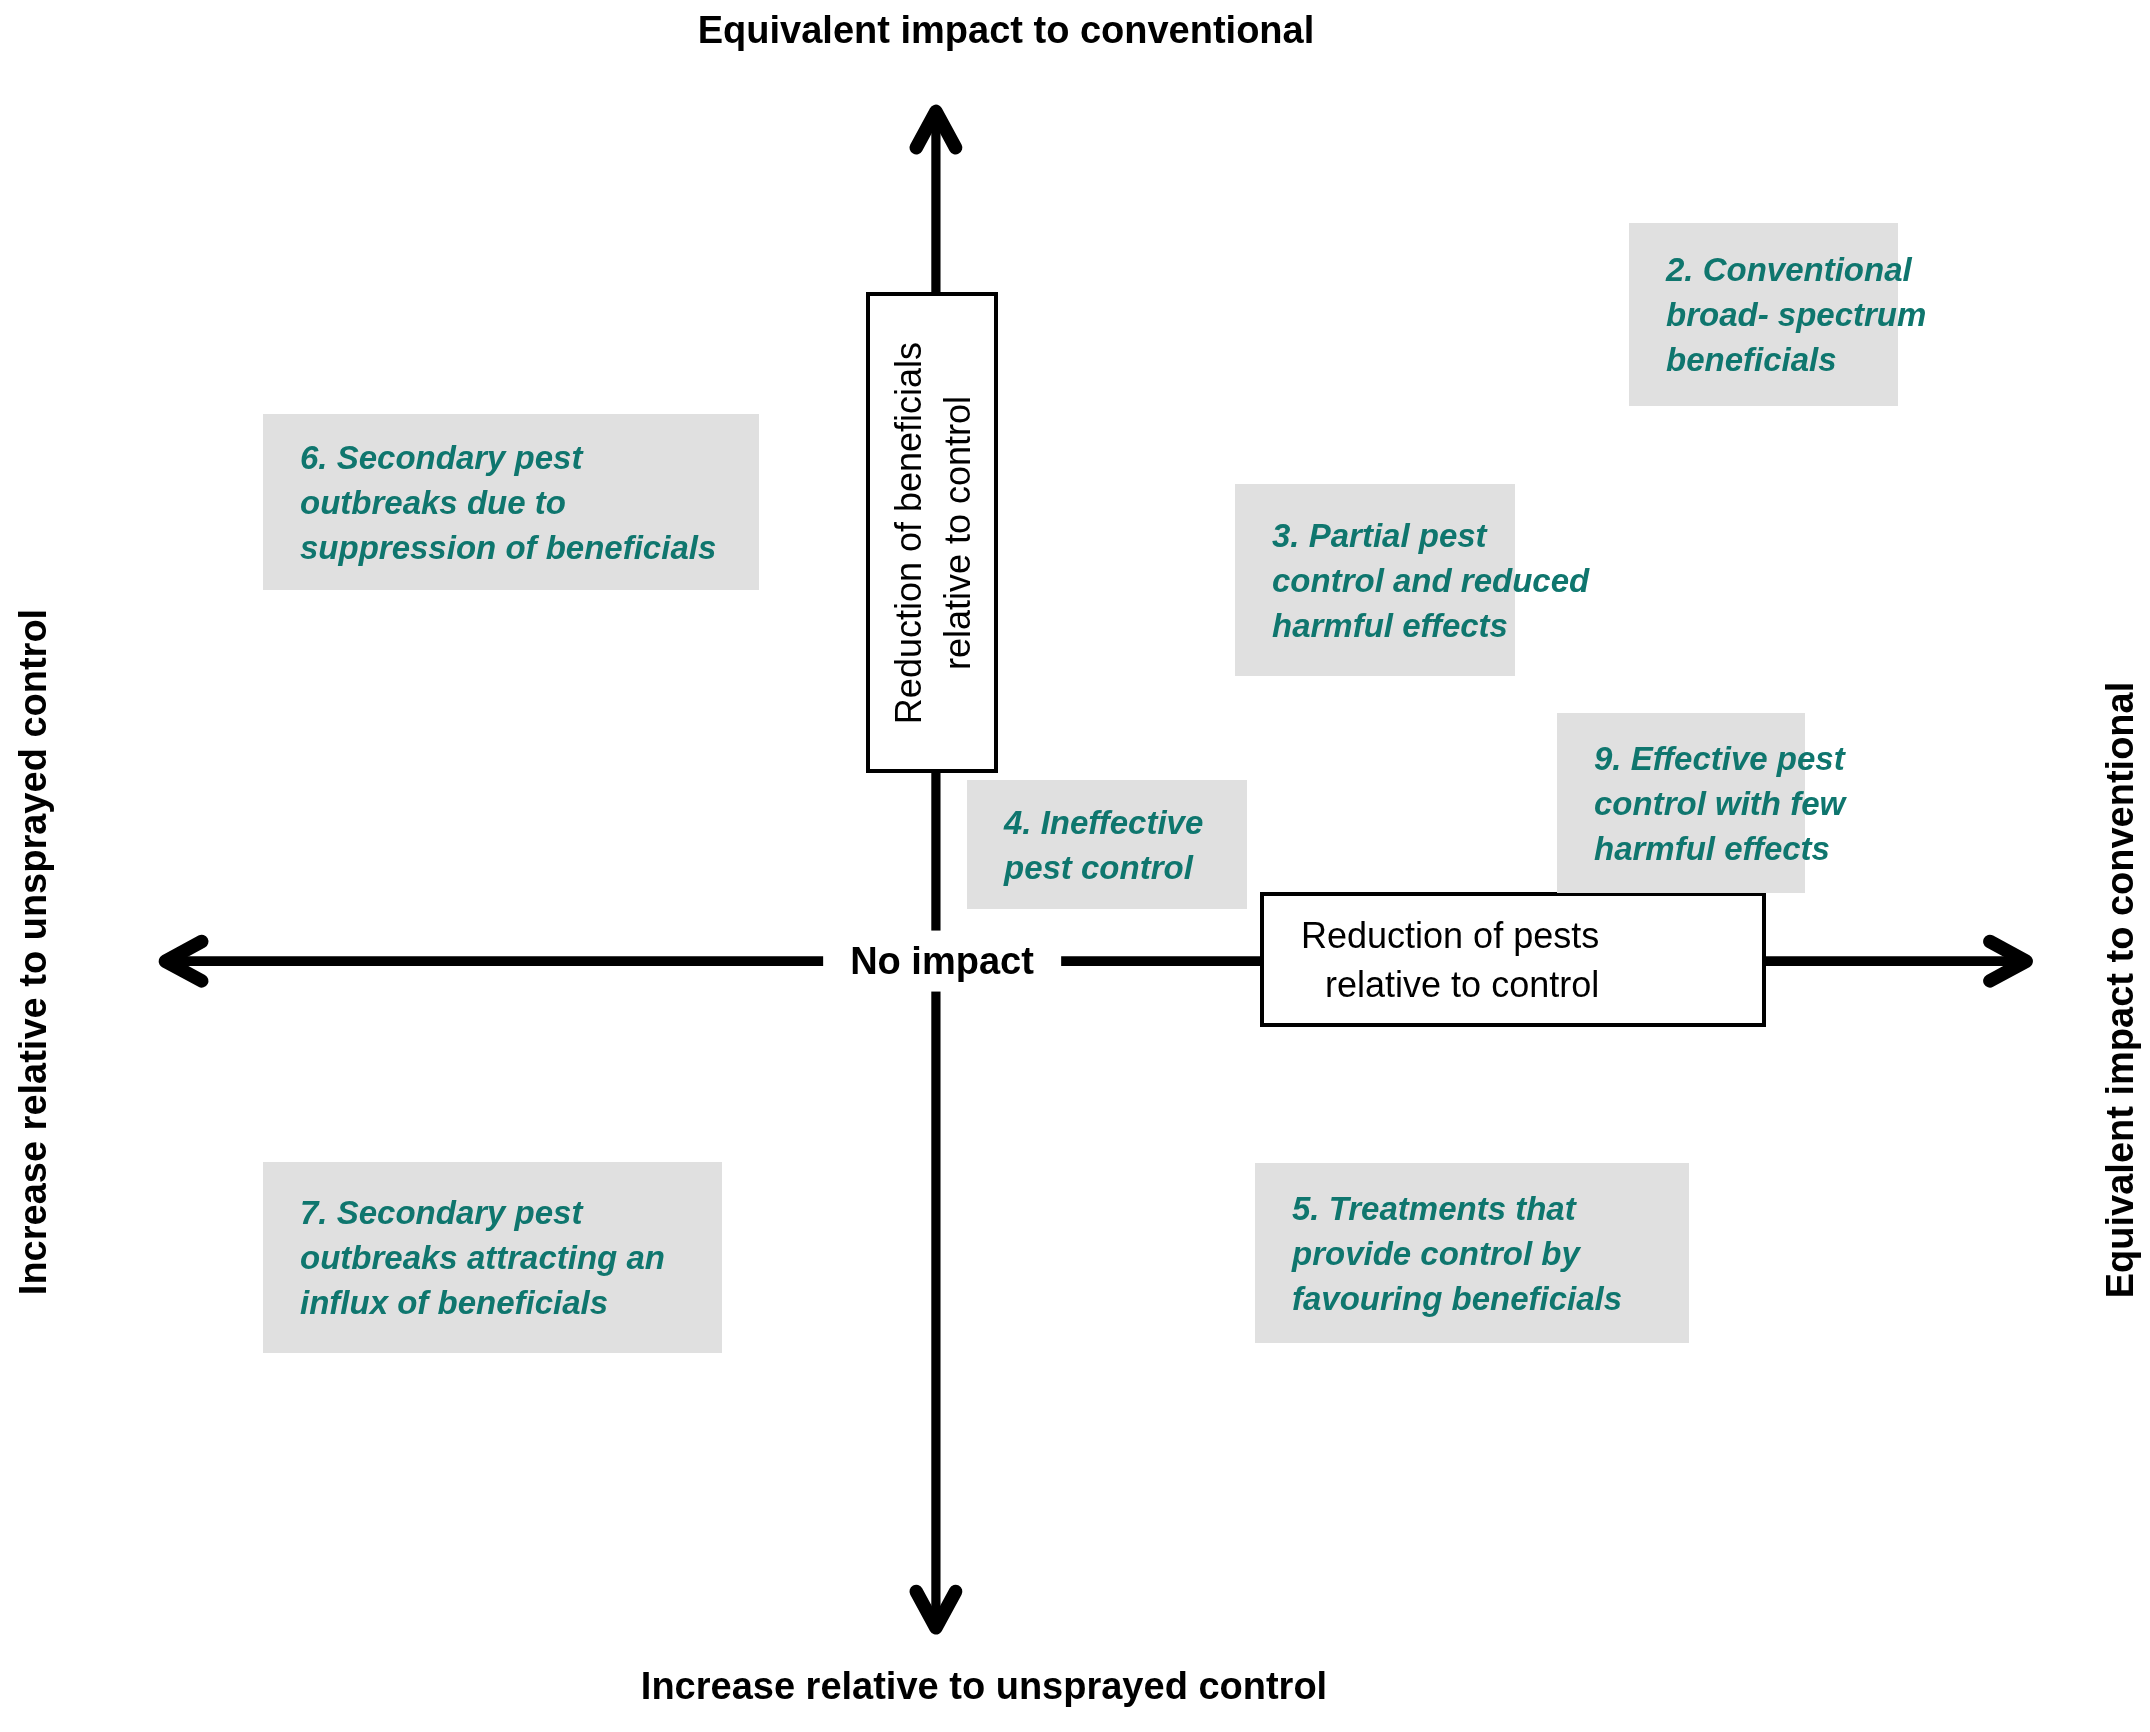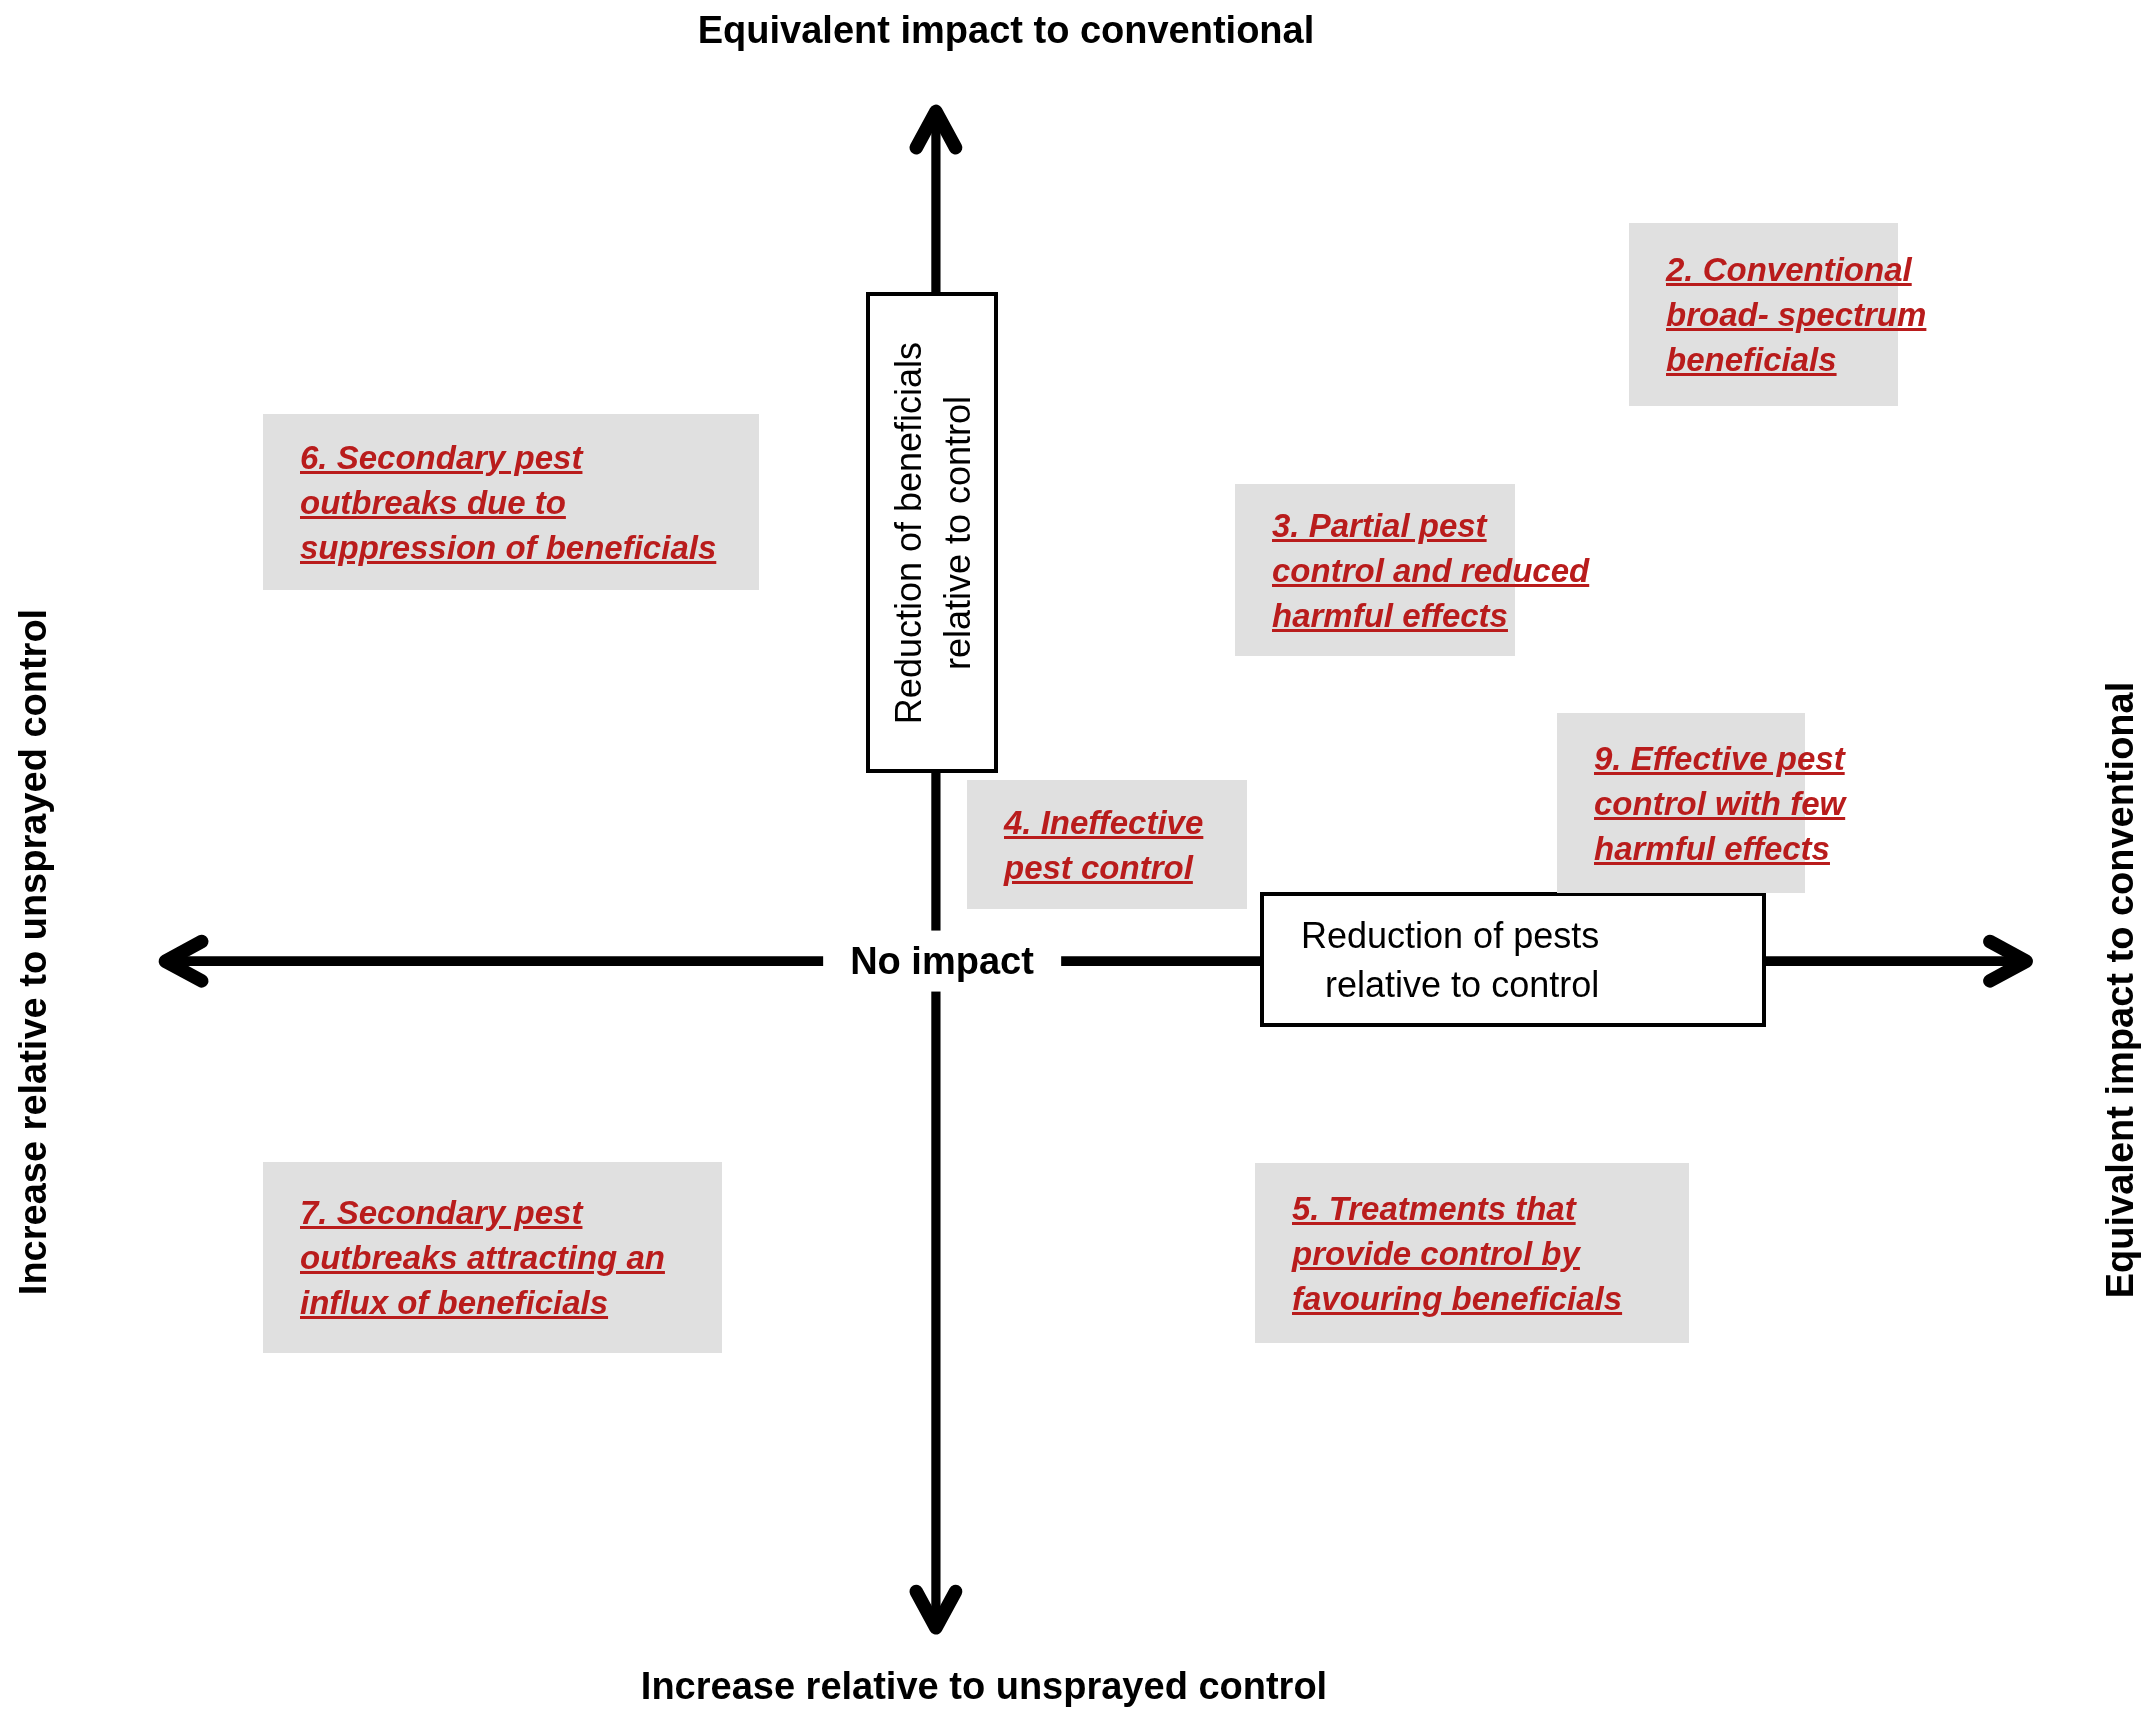--- a/index.html
+++ b/index.html
@@ -41,26 +41,26 @@
     text-align:center;flex:none;
   }
   #haxis-box{left:1260px;top:892px;width:506px;height:135px;justify-content:flex-start;}
   #haxis-box .inner{padding-left:37px;text-align:right;}
   .note{
     position:absolute;z-index:2;
     background:#e0e0e0;
     display:flex;flex-direction:column;justify-content:center;
     box-sizing:border-box;padding-left:37px;padding-right:12.3px;
     font-style:italic;font-weight:600;
-    font-size:33px;line-height:45px;color:#b91c1c;text-decoration:underline;
+    font-size:33px;line-height:45px;color:#0f766e;
   }
   .note div{white-space:nowrap;}
   #note-1{left:1557px;top:713px;width:248px;height:180px;}
   #note-2{left:1629px;top:223px;width:269px;height:183px;}
-  #note-3{left:1235px;top:484px;width:280px;height:172px;}
+  #note-3{left:1235px;top:484px;width:280px;height:192px;}
   #note-4{left:967px;top:780px;width:280px;height:129px;}
   #note-5{left:1255px;top:1163px;width:434px;height:180px;justify-content:center;}
   #note-6{left:263px;top:414px;width:496px;height:176px;}
   #note-7{left:263px;top:1162px;width:459px;height:191px;}
 </style>
 </head>
 <body>
 
 <div id="canvas">
 

